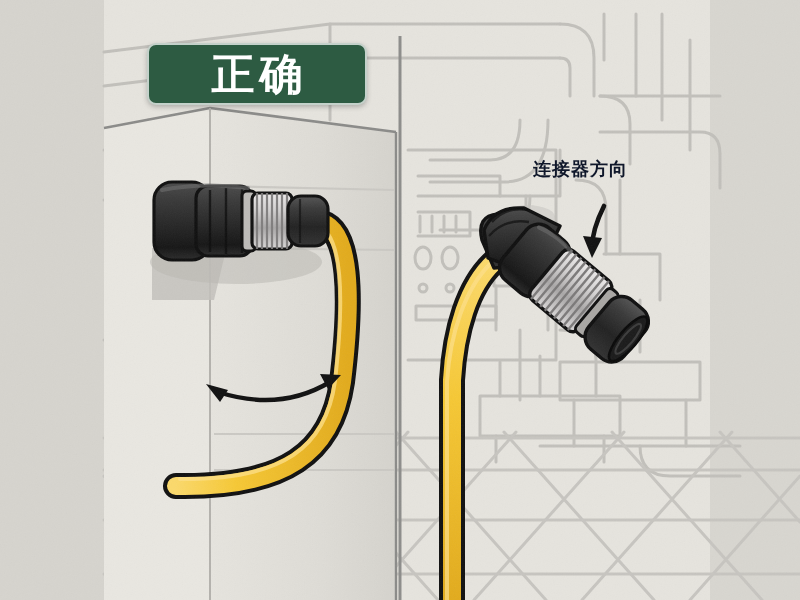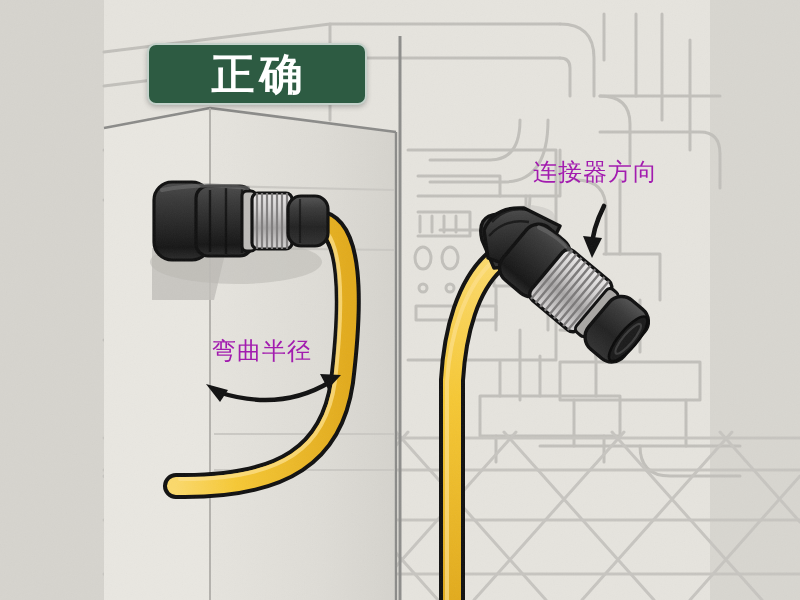--- a/index.html
+++ b/index.html
@@ -44,23 +44,23 @@
     left: 147px; top: 43px; width: 220px; height: 62px;
     background: #2d5b42;
   }
   #badge-wrong {
     left: 436px; top: 43px; width: 221px; height: 62px;
     background: #ac3130;
   }
   
   .anno {
     position: absolute;
-    color: #a21caf;
-    font-size: 24px;
-    font-weight: normal;
+    color: #0f172a;
+    font-size: 18px;
+    font-weight: bold;
     line-height: 1;
     letter-spacing: 1px;
     white-space: nowrap;
   }
   #anno-bend-radius { left: 212px; top: 339px; }
   #anno-connector-dir { left: 533px; top: 160px; }
 </style>
 </head>
 <body>
 
@@ -327,17 +327,16 @@
       <path d="M604 206 q-12 24 -12 42" fill="none" stroke="#111111" stroke-width="4.6" stroke-linecap="round"></path>
       <path d="M592 258 L583 236 L602 238 Z" fill="#111111"></path>
     </g>
 
     <rect x="0" y="0" width="800" height="600" filter="url(#grain)" fill="none" opacity="0.5"></rect>
   </svg>
 
   <div class="badge" id="badge-correct">正确</div>
 
 
-  <div class="anno" id="anno-bend-radius">弯曲半径</div>
 
   <div class="anno" id="anno-connector-dir">连接器方向</div>
 
 </div>
 
 </body></html>

